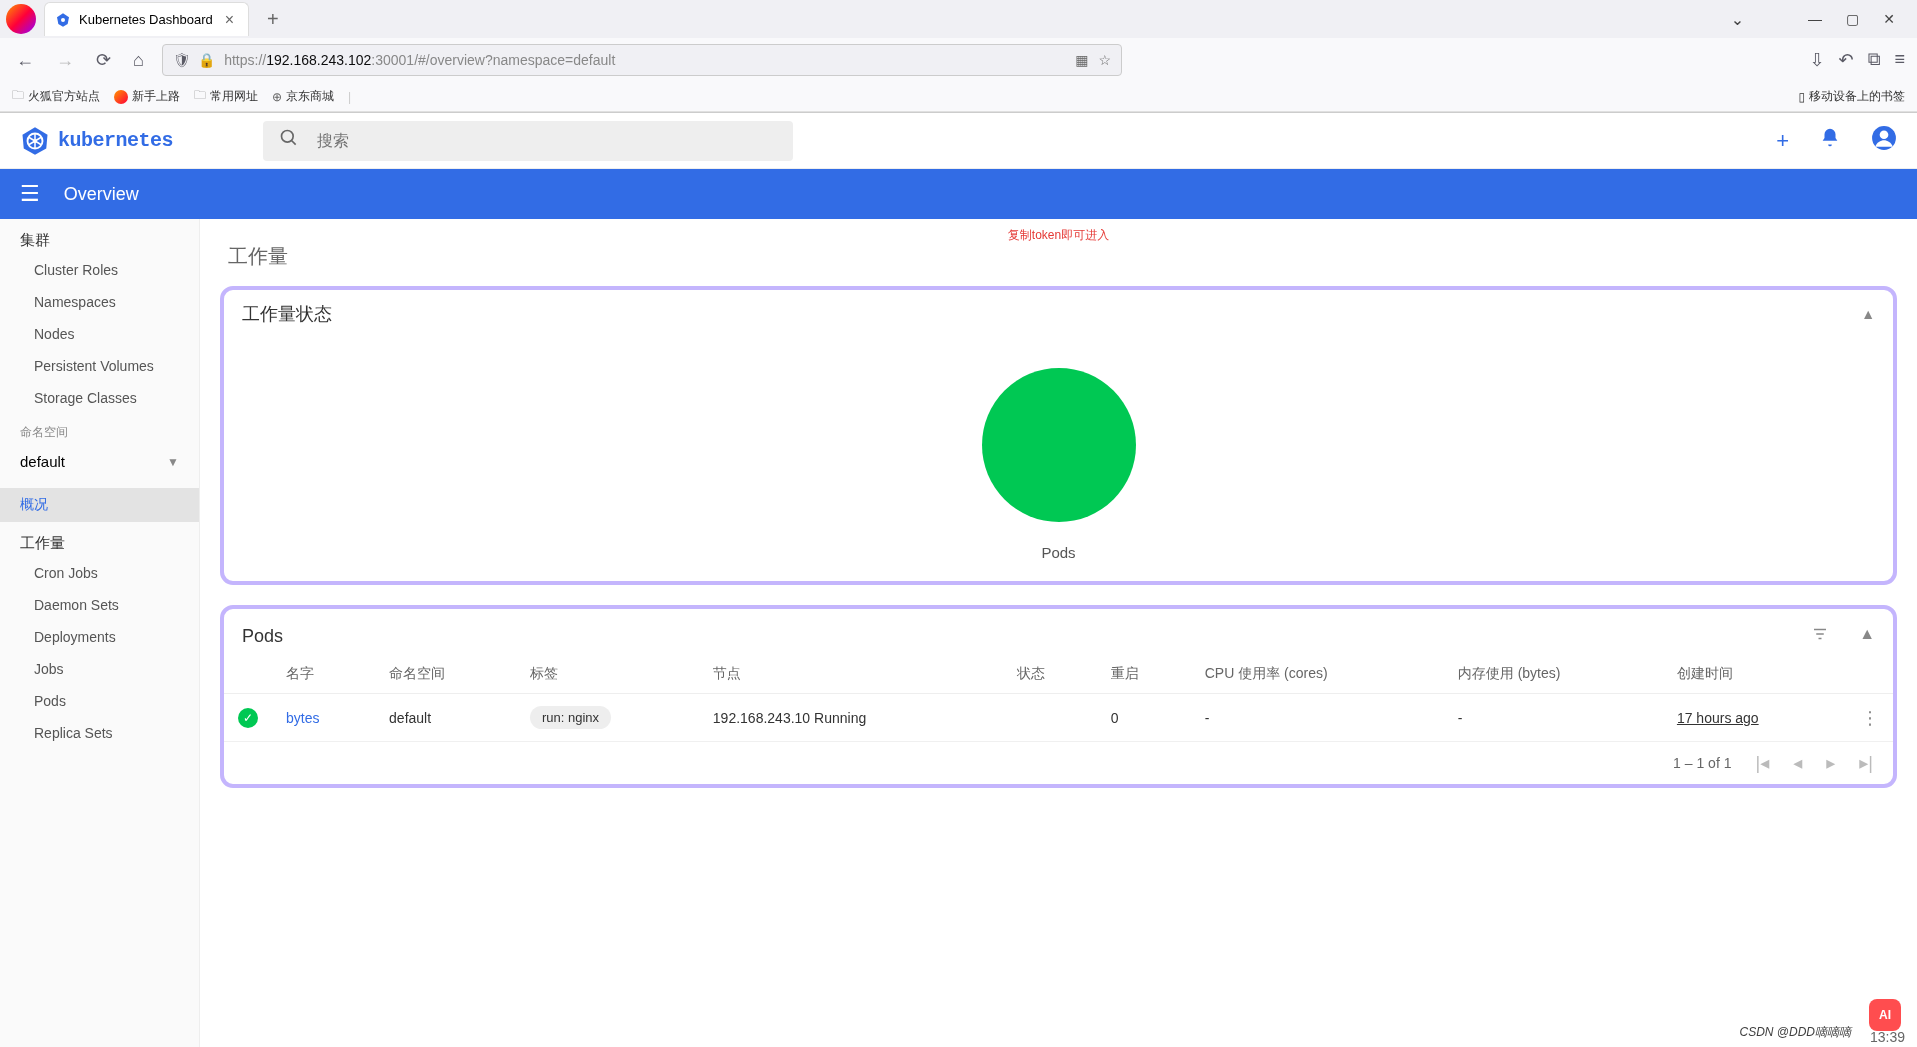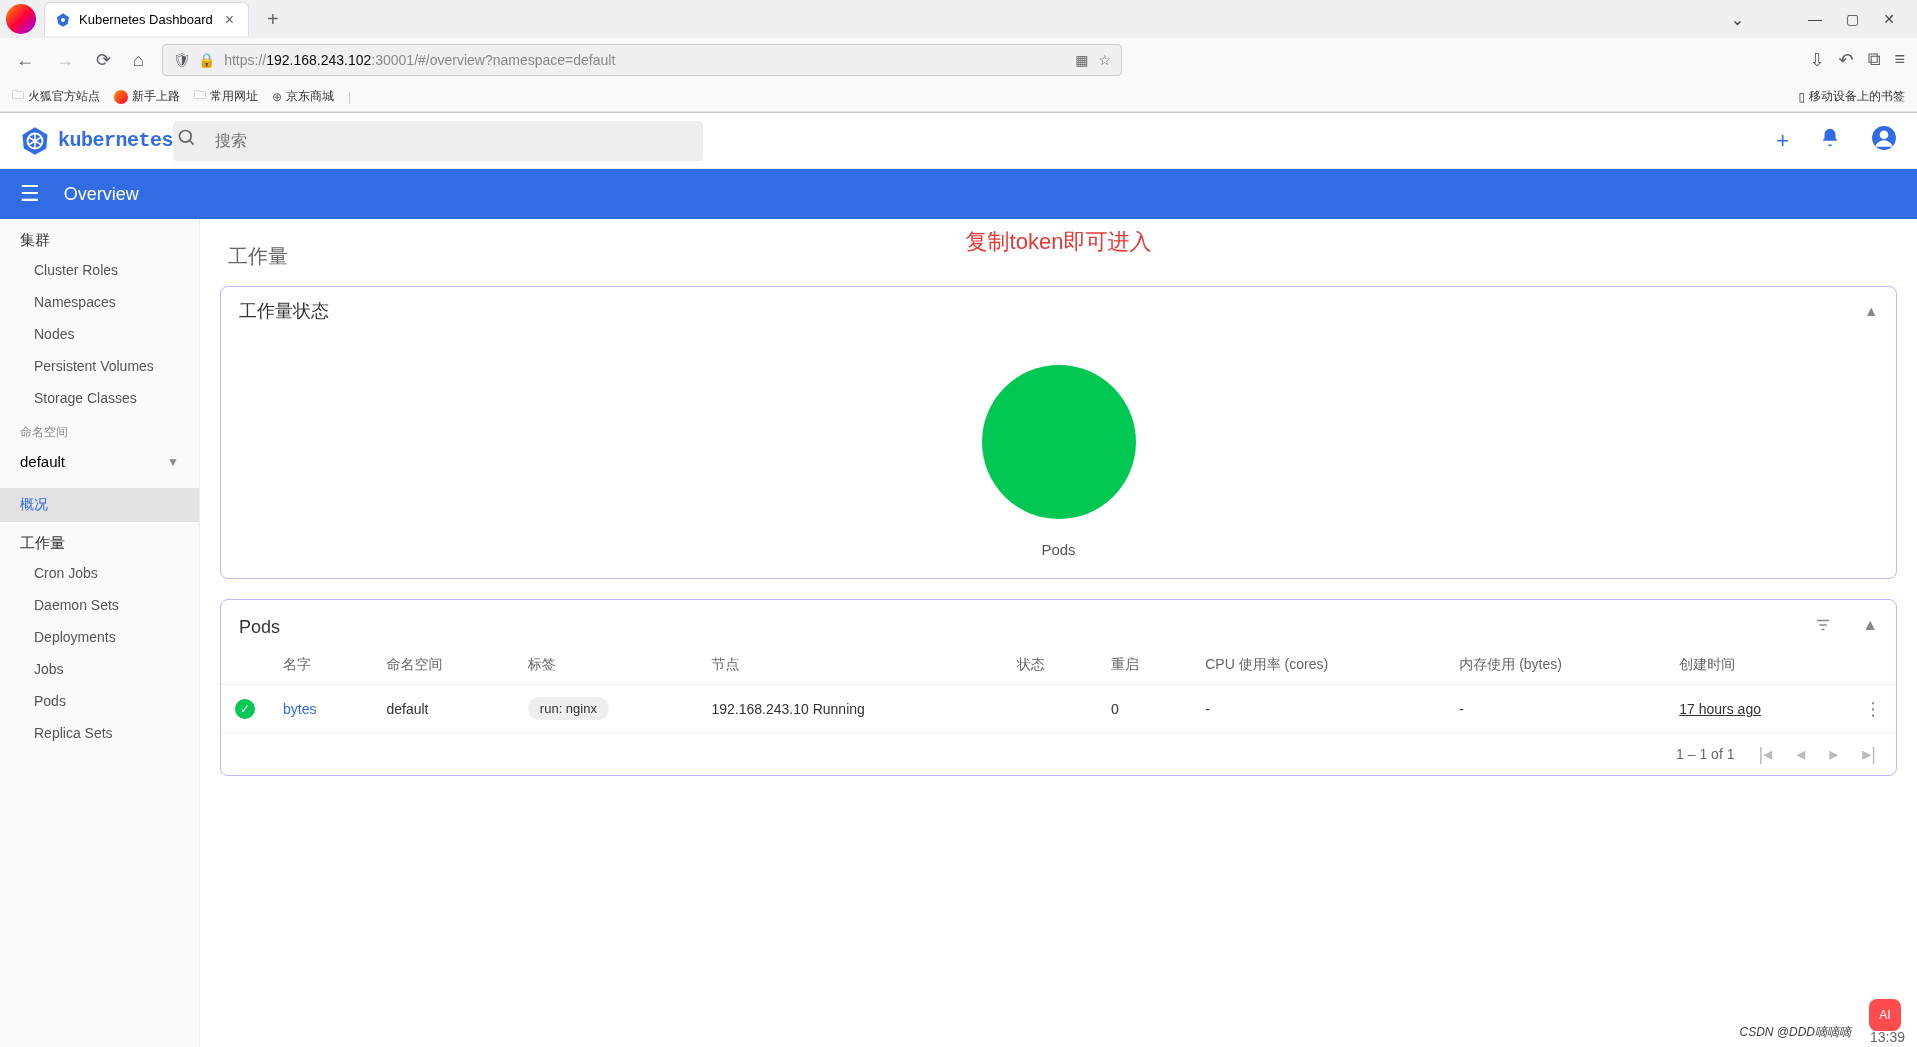--- a/index.html
+++ b/index.html
@@ -33,21 +33,21 @@
 .bookmark-right { margin-left: auto; }
 .folder-icon { color: #888; }
 .ff-mini { width: 14px; height: 14px; border-radius: 50%; background: linear-gradient(135deg,#ff9500,#ff0039); }
 .jd-icon { color: #666; }
 
 
 .k8s-header { display: flex; align-items: center; height: 56px; padding: 0 20px; background: #fff; border-bottom: 1px solid #eee; }
 .k8s-logo { display: flex; align-items: center; gap: 8px; }
 .k8s-wheel { width: 30px; height: 30px; }
 .k8s-title { font-family: 'Courier New', monospace; font-weight: bold; font-size: 20px; color: #326ce5; letter-spacing: -0.5px; }
-.search-box { display: flex; align-items: center; background: #eee; border-radius: 4px; height: 40px; width: 530px; padding: 0 4px; gap: 18px; }
+.search-box { display: flex; align-items: center; background: #eee; border-radius: 4px; height: 40px; margin-left: 90px; width: 530px; padding: 0 16px; gap: 18px; }
 .search-icon { color: #666; font-size: 20px; }
 .search-input { border: none; background: transparent; outline: none; font-size: 16px; color: #333; flex: 1; }
 .header-actions { margin-left: auto; display: flex; gap: 30px; align-items: center; font-size: 22px; }
 .add-icon { color: #326ce5; cursor: pointer; }
 .bell-icon { color: #326ce5; cursor: pointer; }
 .user-icon { color: #326ce5; cursor: pointer; }
 
 
 .blue-bar { background: #326ce5; color: #fff; height: 50px; display: flex; align-items: center; padding: 0 20px; gap: 24px; }
 .menu-icon { font-size: 22px; cursor: pointer; }
@@ -62,25 +62,25 @@
 .side-item { padding: 8px 0 8px 34px; font-size: 14px; color: #555; cursor: pointer; }
 .side-label { padding: 10px 0 4px 20px; font-size: 12px; color: #888; }
 .ns-select { display: flex; align-items: center; justify-content: space-between; padding: 8px 20px; font-size: 15px; cursor: pointer; }
 .ns-caret { color: #888; font-size: 12px; }
 .side-item.active { background: #e3e3e3; color: #326ce5; }
 
 .main { flex: 1; overflow-y: auto; background: #fff; padding: 0 20px 20px; position: relative; }
 .main::-webkit-scrollbar { width: 12px; }
 .main::-webkit-scrollbar-thumb { background: #c1c1c1; border-radius: 6px; }
 
-.red-note { position: absolute; top: 8px; left: 50%; transform: translateX(-50%); color: #e53935; font-size: 22px; }
+.red-note { position: absolute; top: 8px; left: 50%; transform: translateX(-50%); color: #e53935; font-size: 12px; }
 
 .section-title { font-size: 20px; color: #666; padding: 24px 8px 16px; }
 
-.card { background: #fff; border: 1px solid #c4b5fd; border-radius: 8px; margin-bottom: 20px; }
+.card { background: #fff; border: 4px solid #c4b5fd; border-radius: 13px; margin-bottom: 20px; }
 .card-header { display: flex; align-items: center; justify-content: space-between; padding: 12px 18px; font-size: 18px; color: #333; font-weight: 500; }
 .collapse-btn { color: #888; font-size: 14px; cursor: pointer; }
 
 .chart-area { display: flex; flex-direction: column; align-items: center; padding: 30px 0 20px; }
 .pie-chart { width: 154px; height: 154px; border-radius: 50%; background: #00c853; }
 .chart-label { margin-top: 22px; font-size: 15px; color: #555; }
 
 .table-header { display: flex; align-items: center; justify-content: space-between; padding: 16px 18px 8px; }
 .table-title { font-size: 18px; color: #333; font-weight: 500; }
 .table-actions { display: flex; gap: 30px; color: #888; font-size: 16px; }
@@ -93,21 +93,21 @@
 .pod-link { color: #326ce5; cursor: pointer; }
 .chip { background: #eee; border-radius: 12px; padding: 4px 12px; font-size: 13px; display: inline-block; text-align: right; }
 .time-link { text-decoration: underline; }
 .row-menu { color: #888; cursor: pointer; font-size: 18px; }
 
 .pagination { display: flex; justify-content: flex-end; align-items: center; gap: 24px; padding: 10px 20px; color: #666; font-size: 14px; }
 .page-btn { color: #bbb; cursor: pointer; font-size: 18px; }
 
 .watermark { position: fixed; bottom: 6px; right: 66px; color: #404040; font-size: 12px; font-style: italic; }
 .time-corner { position: fixed; bottom: 2px; right: 12px; color: #666; font-size: 14px; margin-top: 40px; }
-.ai-badge { position: fixed; bottom: 16px; right: 16px; width: 32px; height: 32px; background: #ff4d4f; border-radius: 8px; display: flex; align-items: center; justify-content: center; color: #fff; font-size: 12px; font-weight: normal; }
+.ai-badge { position: fixed; bottom: 16px; right: 16px; width: 32px; height: 32px; background: #ff4d4f; border-radius: 8px; display: flex; align-items: center; justify-content: center; color: #fff; font-size: 12px; font-weight: bold; }
 </style>
 </head>
 <body>
 
 <div class="browser-chrome">
   <div class="tab-bar">
     <div class="firefox-icon"></div>
     <div class="tab">
       <svg class="tab-favicon" viewBox="0 0 24 24">
           <polygon points="12,2 21,8 19,18 12,22 5,18 3,8" fill="#326ce5"></polygon>

